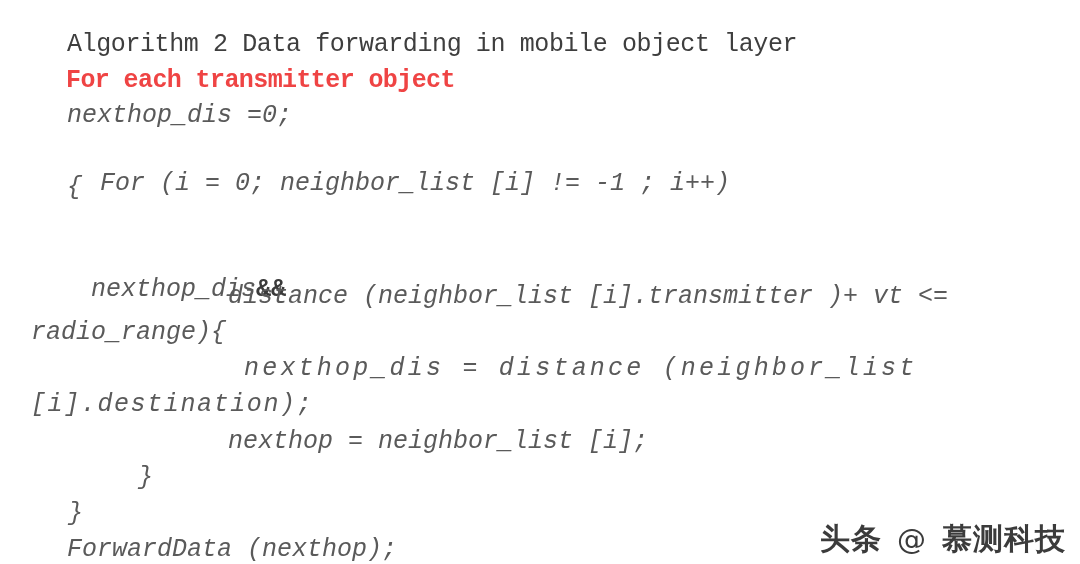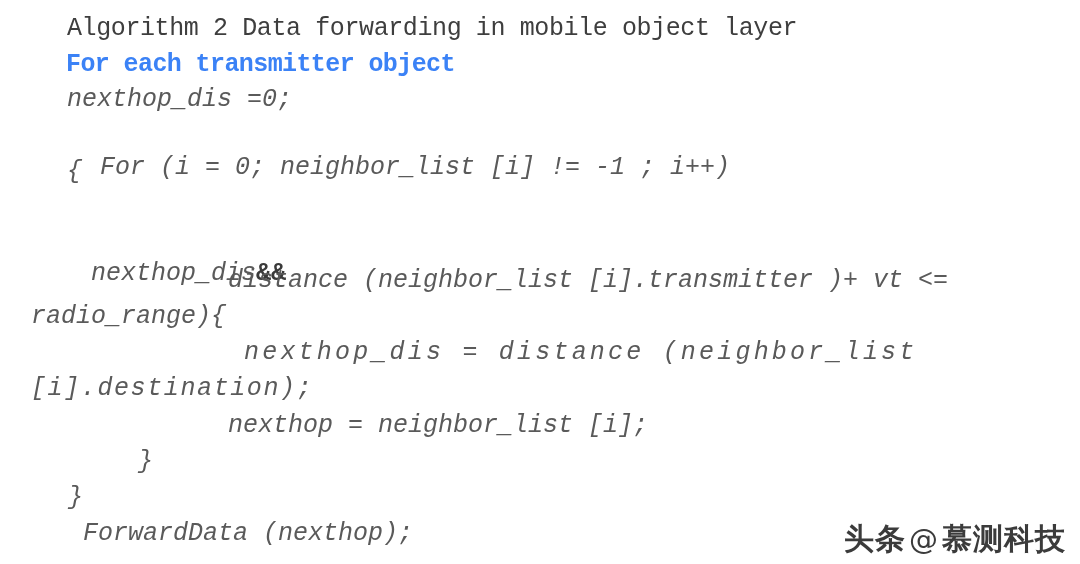--- a/index.html
+++ b/index.html
@@ -12,21 +12,21 @@
     height: 564px;
     position: relative;
     overflow: hidden;
     font-family: "Liberation Mono", "DejaVu Sans Mono", monospace;
     -webkit-font-smoothing: antialiased;
   }
 
   #algorithm-block {
     position: absolute;
     left: 0;
-    top: 0;
+    top: 16px;
     width: 1080px;
     height: 525px;
   }
 
   .code-line {
     position: absolute;
     white-space: pre;
     color: #4a4a4a;
     font-family: "Liberation Mono", "DejaVu Sans Mono", monospace;
     font-size: 25px;
@@ -37,21 +37,21 @@
   
   .hdr {
     font-style: normal;
     font-weight: 400;
     color: #3e3e3e;
     letter-spacing: -0.4px;
   }
   .hdr-bold {
     font-style: normal;
     font-weight: 700;
-    color: #3b82f6;
+    color: #ef4444;
     letter-spacing: -0.6px;
   }
 
   
   .body-line {
     font-style: italic;
     font-weight: 400;
     color: #5a5a5a;
   }
   
@@ -69,21 +69,21 @@
     letter-spacing: 0;
   }
 
   
   #watermark {
     position: absolute;
     right: 14px;
     bottom: 10px;
     display: flex;
     align-items: center;
-    gap: 2px;
+    gap: 14px;
     font-family: "DejaVu Sans", "Liberation Sans", sans-serif;
     font-size: 30px;
     font-weight: 700;
     color: #2b2b2b;
     letter-spacing: 1px;
     opacity: 0.92;
     white-space: nowrap;
     line-height: 1;
   }
   #watermark .wm-at {
@@ -119,21 +119,21 @@
   <div class="code-line body-line wide" style="left:228px; top:338px;margin-left:16px;">nexthop_dis = distance (neighbor_list</div>
 
   <div class="code-line body-line wide2" style="left:31px; top:374px;">[i].destination);</div>
 
   <div class="code-line body-line" style="left:228px; top:411px;">nexthop = neighbor_list [i];</div>
 
   <div class="code-line body-line" style="left:138px; top:447px;">}</div>
 
   <div class="code-line body-line" style="left:68px; top:483px;">}</div>
 
-  <div class="code-line body-line" style="left:67px; top:519px;margin-left:16px;">ForwardData (nexthop);</div>
+  <div class="code-line body-line" style="left:67px; top:519px;">ForwardData (nexthop);</div>
 
 </div>
 
 <div id="watermark">
   <span>头条</span>
   <span class="wm-at">@</span>
   <span>慕测科技</span>
 </div>
 
 </body></html>

